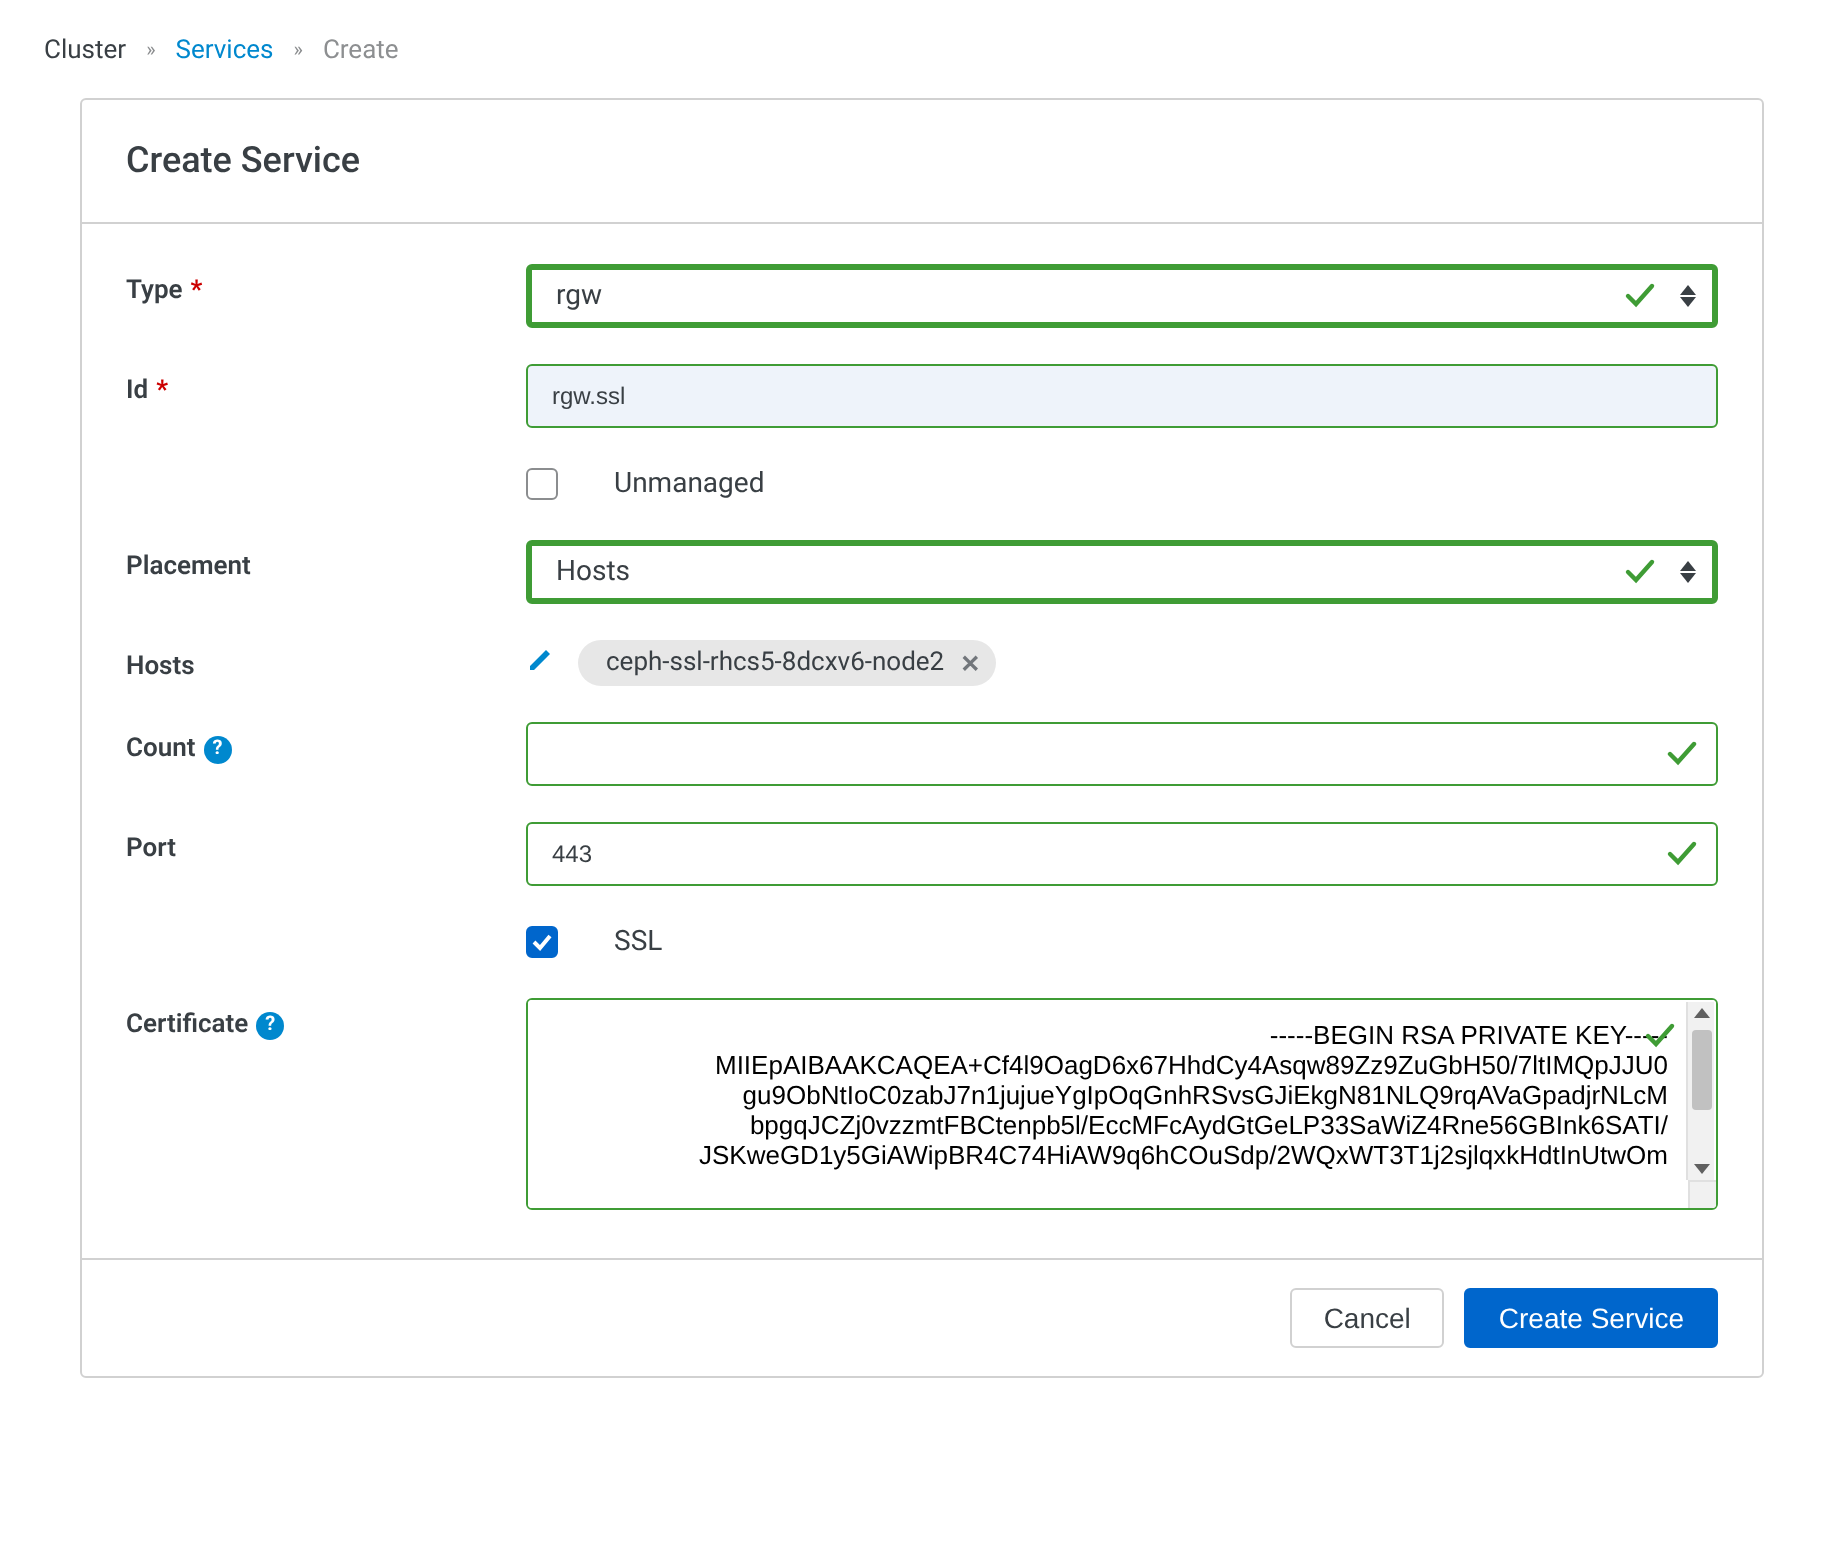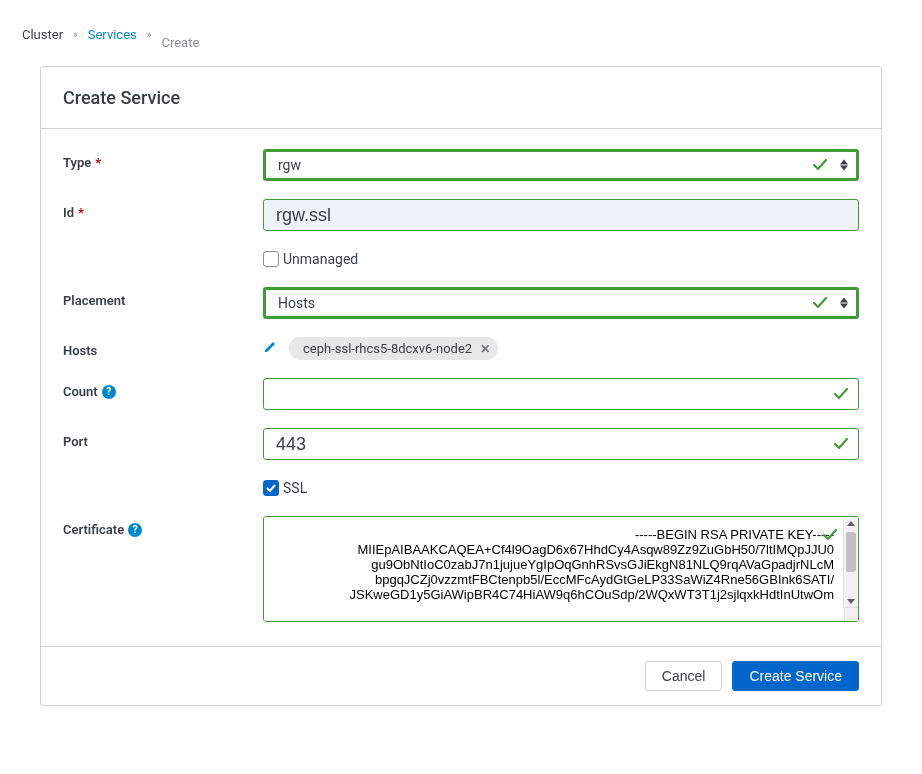--- a/index.html
+++ b/index.html
@@ -13,21 +13,21 @@
   }
   .breadcrumb {
     display: flex;
     align-items: center;
     gap: 10px;
     font-size: 13px;
     margin-bottom: 16px;
   }
   .breadcrumb .crumb { color: #393f44; }
   .breadcrumb .crumb.link { color: #0088ce; cursor: pointer; }
-  .breadcrumb .crumb.muted { color: #8d8f91; margin-top: 17px; }
+  .breadcrumb .crumb.muted { color: #8d8f91; }
   .breadcrumb .sep { color: #8b8d8f; font-size: 10px; }
   .card {
     border: 1px solid #d1d1d1;
     border-radius: 3px;
     overflow: hidden;
     margin: 0 18px;
   }
   .card-header {
     padding: 20px 22px;
     border-bottom: 1px solid #d1d1d1;
@@ -83,21 +83,21 @@
     color: #393f44;
     background: #fff;
   }
   .select-wrap.valid { border-color: #3f9c35; }
   .input-text {
     border: 1px solid #3f9c35;
     border-radius: 3px;
     height: 32px;
     width: 100%;
     padding: 0 31px 0 12px;
-    font-size: 18px;
+    font-size: 12px;
     color: #393f44;
     background: #fff;
     position: relative;
   }
   .input-text.valid { border-color: #3f9c35; }
   .input-text.highlight { background: #eef3fa; }
   .chevrons {
     position: absolute;
     right: 8px;
     top: 50%;
@@ -126,21 +126,21 @@
     right: 28px;
     top: 50%;
     transform: translateY(-50%);
   }
   .check-mark.solo { right: 10px; }
   .check-mark svg { display: block; }
   .input-wrap { position: relative; }
   .checkbox-row {
     display: flex;
     align-items: center;
-    gap: 4px;
+    gap: 28px;
     padding: 2px 0;
   }
   .cb {
     width: 16px;
     height: 16px;
     border: 1px solid #8b8d8f;
     border-radius: 3px;
     background: #fff;
     display: inline-flex;
     align-items: center;

